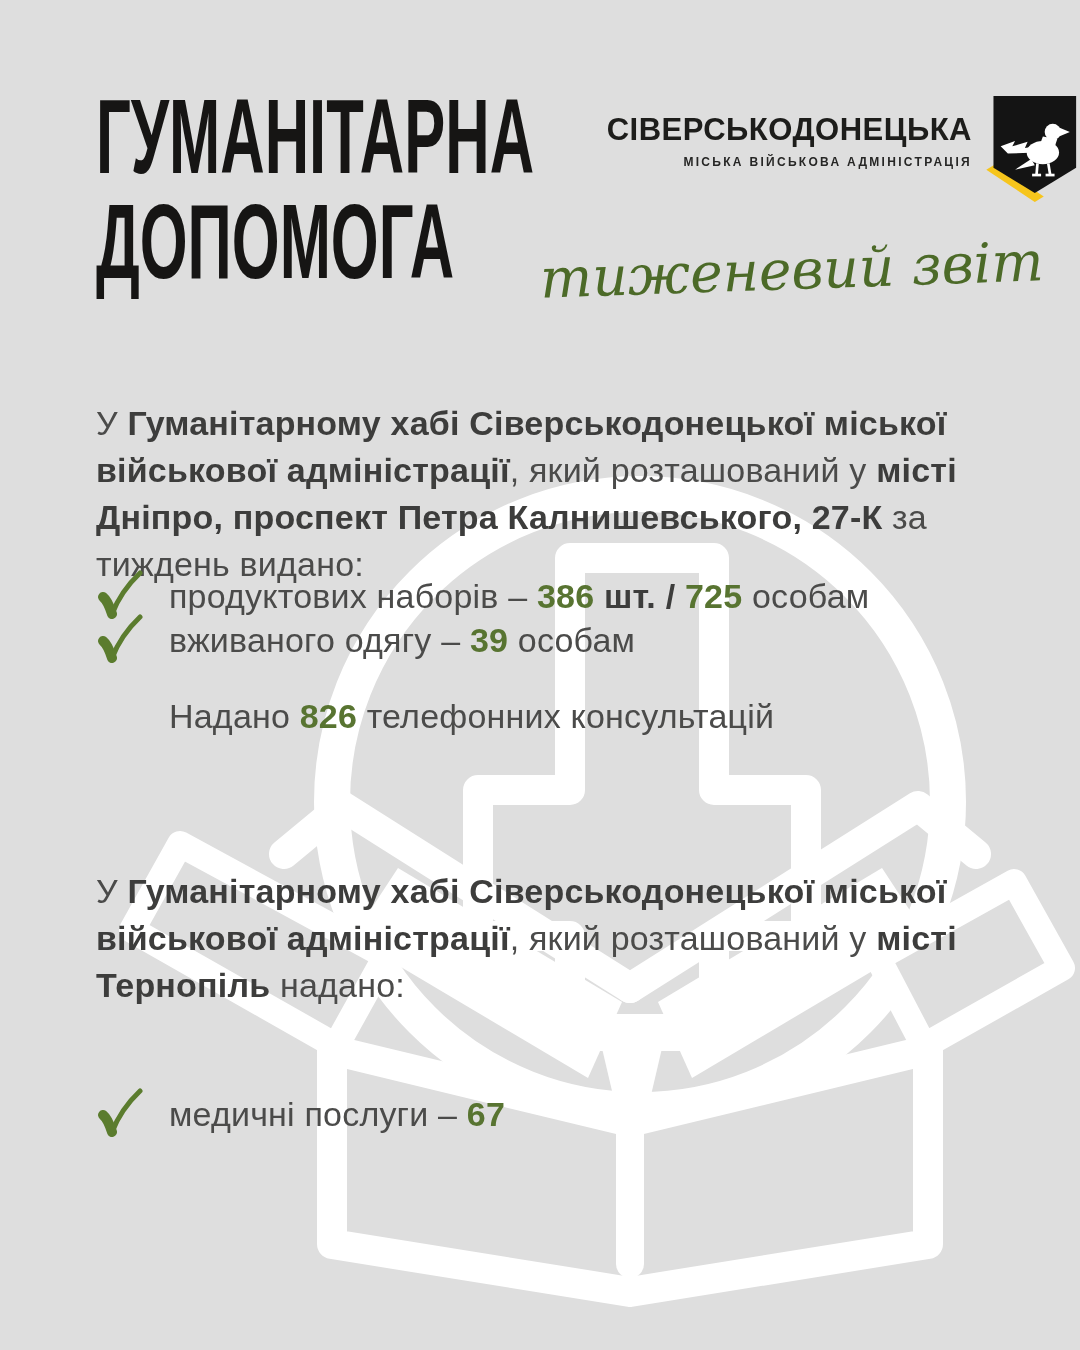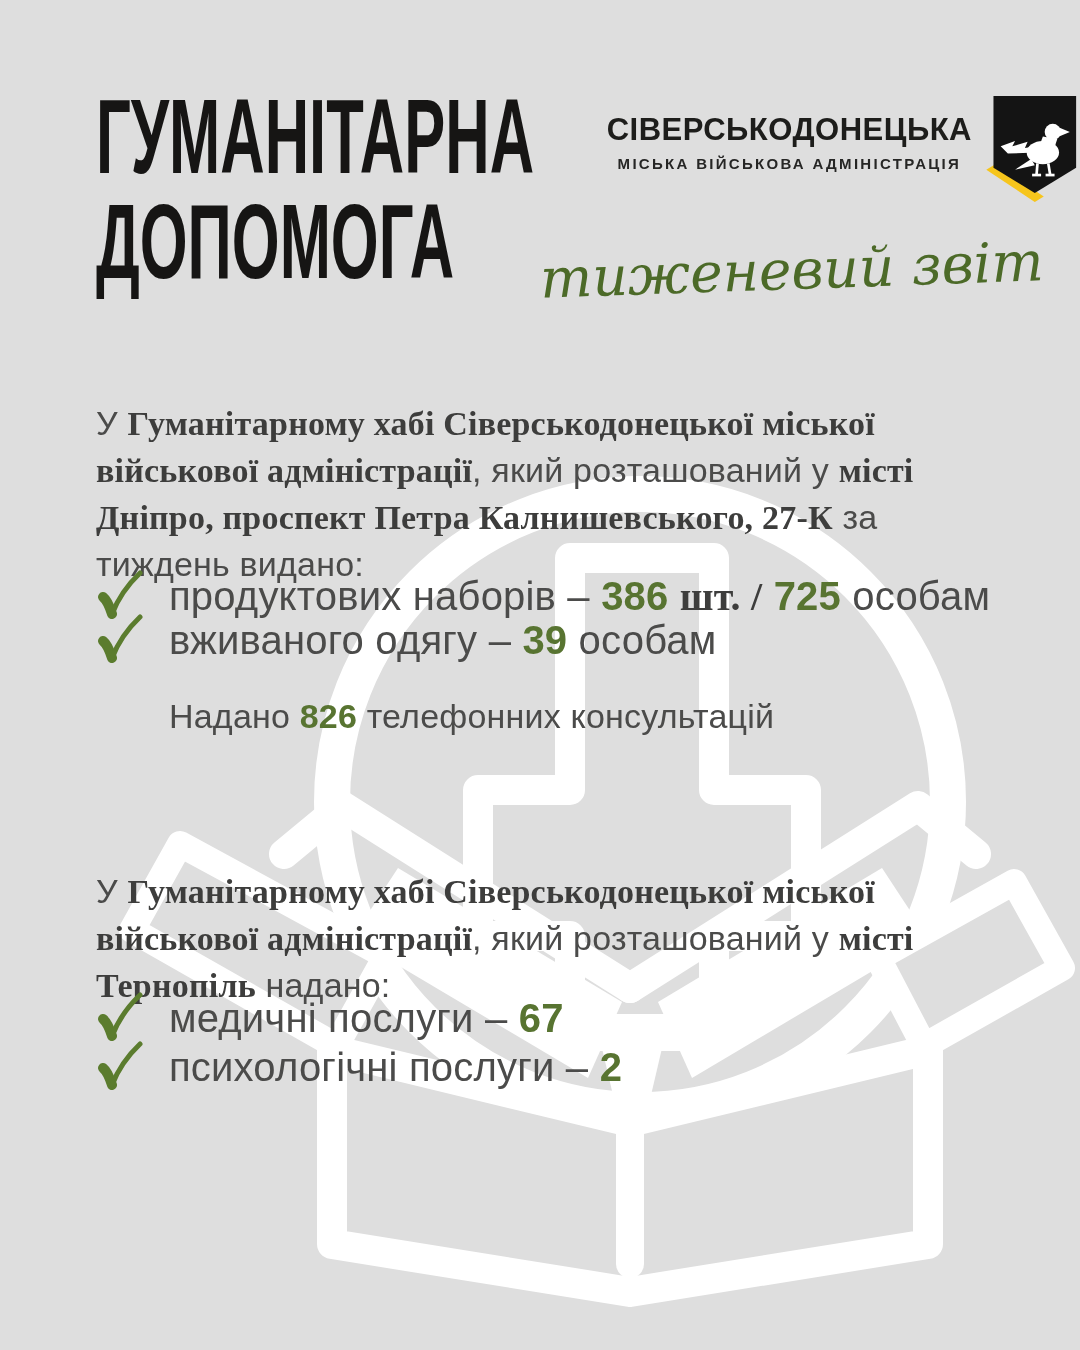--- a/index.html
+++ b/index.html
@@ -29,46 +29,46 @@
     position:absolute;left:96px;top:84px;margin:0;
     font-size:106px;font-weight:700;color:var(--title);
     line-height:105px;letter-spacing:0;
     transform:scaleX(0.58);transform-origin:left top;white-space:nowrap;
   }
   .t-line{display:block;}
 
   .logo{position:absolute;top:96px;right:30px;display:flex;align-items:flex-start;}
   .logo-text{text-align:right;margin-top:16px;margin-right:12px;}
   .logo-main{font-size:31px;font-weight:700;letter-spacing:0.5px;color:#1d1d1b;white-space:nowrap;text-align:center;}
-  .logo-sub{font-size:15px;font-weight:700;letter-spacing:2.3px;color:#262625;margin-top:7px;white-space:nowrap;text-align:center;}
+  .logo-sub{font-size:12px;font-weight:700;letter-spacing:2.3px;color:#262625;margin-top:7px;white-space:nowrap;}
   .emblem{width:98px;height:106px;flex:0 0 98px;}
 
   .script-note{
     position:absolute;top:238px;right:68px;
     font-family:"DejaVu Serif",serif;font-style:italic;
     font-size:55px;color:var(--script-green);
     transform:rotate(-2deg);white-space:nowrap;
   }
 
   .para{position:absolute;left:96px;width:916px;margin:0;
     font-size:34px;line-height:47px;color:var(--text);letter-spacing:0.2px;}
   .p1{top:400px;}
   .p2{top:868px;}
-  .rb{font-weight:700;color:var(--text-bold);font-family:Liberation Serif, serif;}
+  .rb{font-weight:700;color:var(--text-bold);}
   .rg{font-weight:700;color:var(--green);}
 
   .checklist{position:absolute;left:96px;width:920px;}
   .l1{top:574px;}
-  .l2{top:996px;}
+  .l2{top:1092px;}
   .check-row{display:flex;align-items:flex-start;height:44px;}
   .l2 .check-row{height:44px;margin-bottom:5px;}
   .check-icon{width:48px;height:52px;flex:0 0 48px;margin-top:-4px;}
   .check-thick{fill:none;stroke:var(--check-green);stroke-width:10;stroke-linecap:round;}
   .check-thin{fill:none;stroke:var(--check-green);stroke-width:5;stroke-linecap:round;}
-  .row-text{margin-left:25px;font-size:40px;line-height:44px;color:var(--text);
+  .row-text{margin-left:25px;font-size:34px;line-height:44px;color:var(--text);
     letter-spacing:0.2px;white-space:nowrap;}
 
   .note{position:absolute;left:169px;top:694px;margin:0;
     font-size:34px;line-height:44px;color:var(--text);letter-spacing:0.2px;}
 </style>
 </head>
 <body>
 
 <div id="poster">
 
@@ -145,24 +145,17 @@
   <p class="para p2"><span>У </span><span class="rb">Гуманітарному хабі Сіверськодонецької міської військової адміністрації</span><span>, який розташований у </span><span class="rb">місті Тернопіль</span><span> надано:</span></p>
   <div class="checklist l2">
   <div class="check-row">
     <svg class="check-icon" viewBox="0 0 48 52" aria-hidden="true">
       <path class="check-thick" d="M7 27 Q12 31 16 44"></path>
       <path class="check-thin" d="M16 44 Q25 21 44 3"></path>
     </svg>
     <div class="row-text"><span>медичні послуги – </span><span class="rg">67</span></div>
   </div>
 
-  <div class="check-row">
-    <svg class="check-icon" viewBox="0 0 48 52" aria-hidden="true">
-      <path class="check-thick" d="M7 27 Q12 31 16 44"></path>
-      <path class="check-thin" d="M16 44 Q25 21 44 3"></path>
-    </svg>
-    <div class="row-text"><span>психологічні послуги – </span><span class="rg">2</span></div>
-  </div>
 
 
 </div>
 
 </div>
 
 </body></html>

